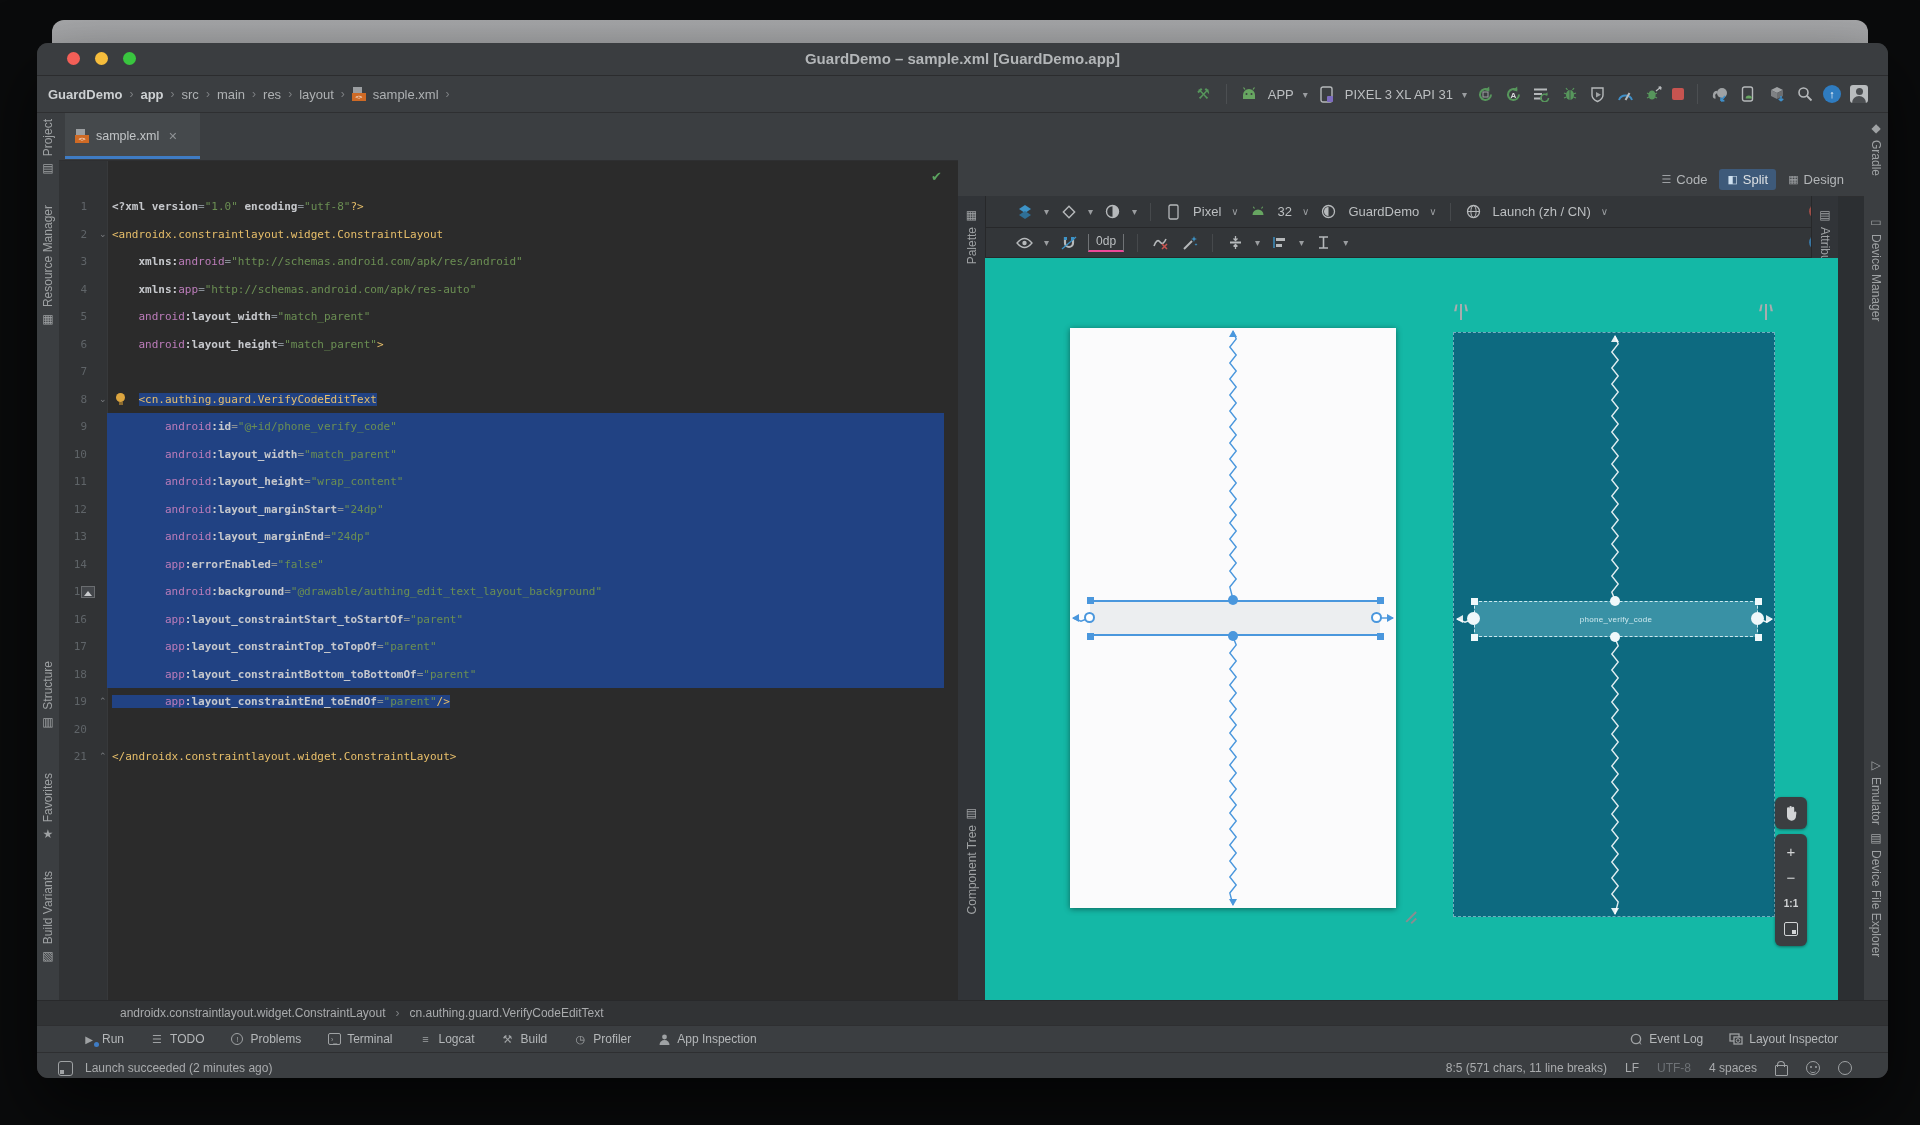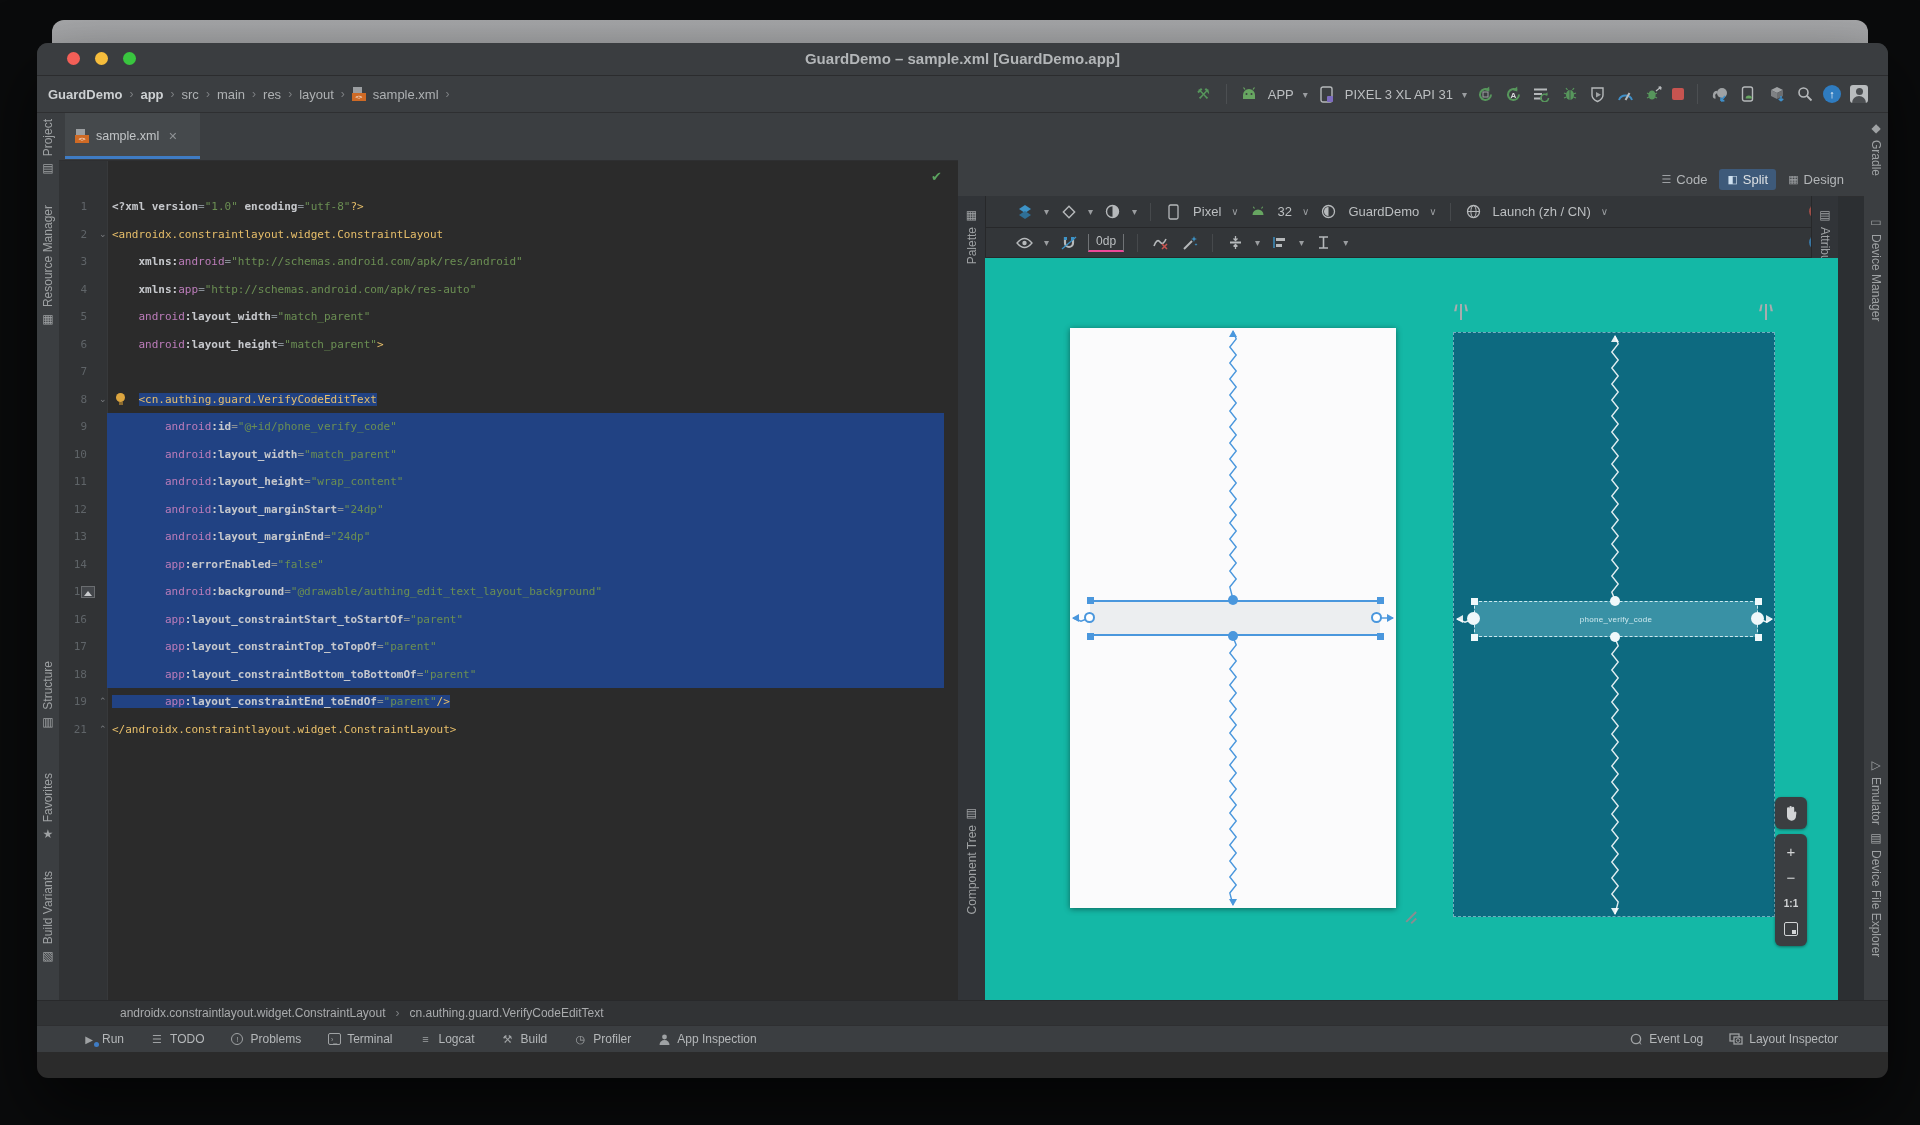--- a/index.html
+++ b/index.html
@@ -454,20 +454,25 @@
               <span class="gsp"></span>
               <div class="lcode">        <span class="tk-n">app</span><span class="tk-a">:layout_constraintBottom_toBottomOf</span><span class="tk-e">=</span><span class="tk-s">"parent"</span></div>
             </div>
             <div class="cl">
               <span class="lnum">19</span>
               <span class="gsp"></span>
               <span class="fold">⌃</span>
               <div class="lcode"><span class="selseg">        <span class="tk-n">app</span><span class="tk-a">:layout_constraintEnd_toEndOf</span><span class="tk-e">=</span><span class="tk-s">"parent"</span><span class="tk-t">/&gt;</span></span></div>
             </div>
             <div class="cl">
+              <span class="lnum">20</span>
+              <span class="gsp"></span>
+              <div class="lcode"></div>
+            </div>
+            <div class="cl">
               <span class="lnum">21</span>
               <span class="gsp"></span>
               <span class="fold">⌃</span>
               <div class="lcode"><span class="tk-t">&lt;/androidx.constraintlayout.widget.ConstraintLayout&gt;</span></div>
             </div>
           </div>
       </div>
     </div>
 
     <div class="dpanel">
@@ -759,13 +764,28 @@
               <rect x="1" y="1" width="9" height="7" fill="none" stroke="#9fa2a4" stroke-width="1.3"></rect>
               <rect x="5" y="4" width="8" height="7" fill="#3b3e41" stroke="#9fa2a4" stroke-width="1.3"></rect>
               <circle cx="9" cy="7.5" r="1.8" fill="none" stroke="#9fa2a4" stroke-width="1"></circle>
             </svg>
       </span>
           <span>Layout Inspector</span>
         </span>
     </div>
   </div>
 
+  <div class="statusbar">
+    <div class="stleft">
+      <span class="twicon"></span>
+      <span>Launch succeeded (2 minutes ago)</span>
+    </div>
+    <div class="stright">
+      <span>8:5 (571 chars, 11 line breaks)</span>
+      <span>LF</span>
+      <span class="dimtxt">UTF-8</span>
+      <span>4 spaces</span>
+      <span class="lockico"></span>
+      <span class="smiley"></span>
+      <span class="gearc"></span>
+    </div>
+  </div>
 </div>
 
 </body></html>

